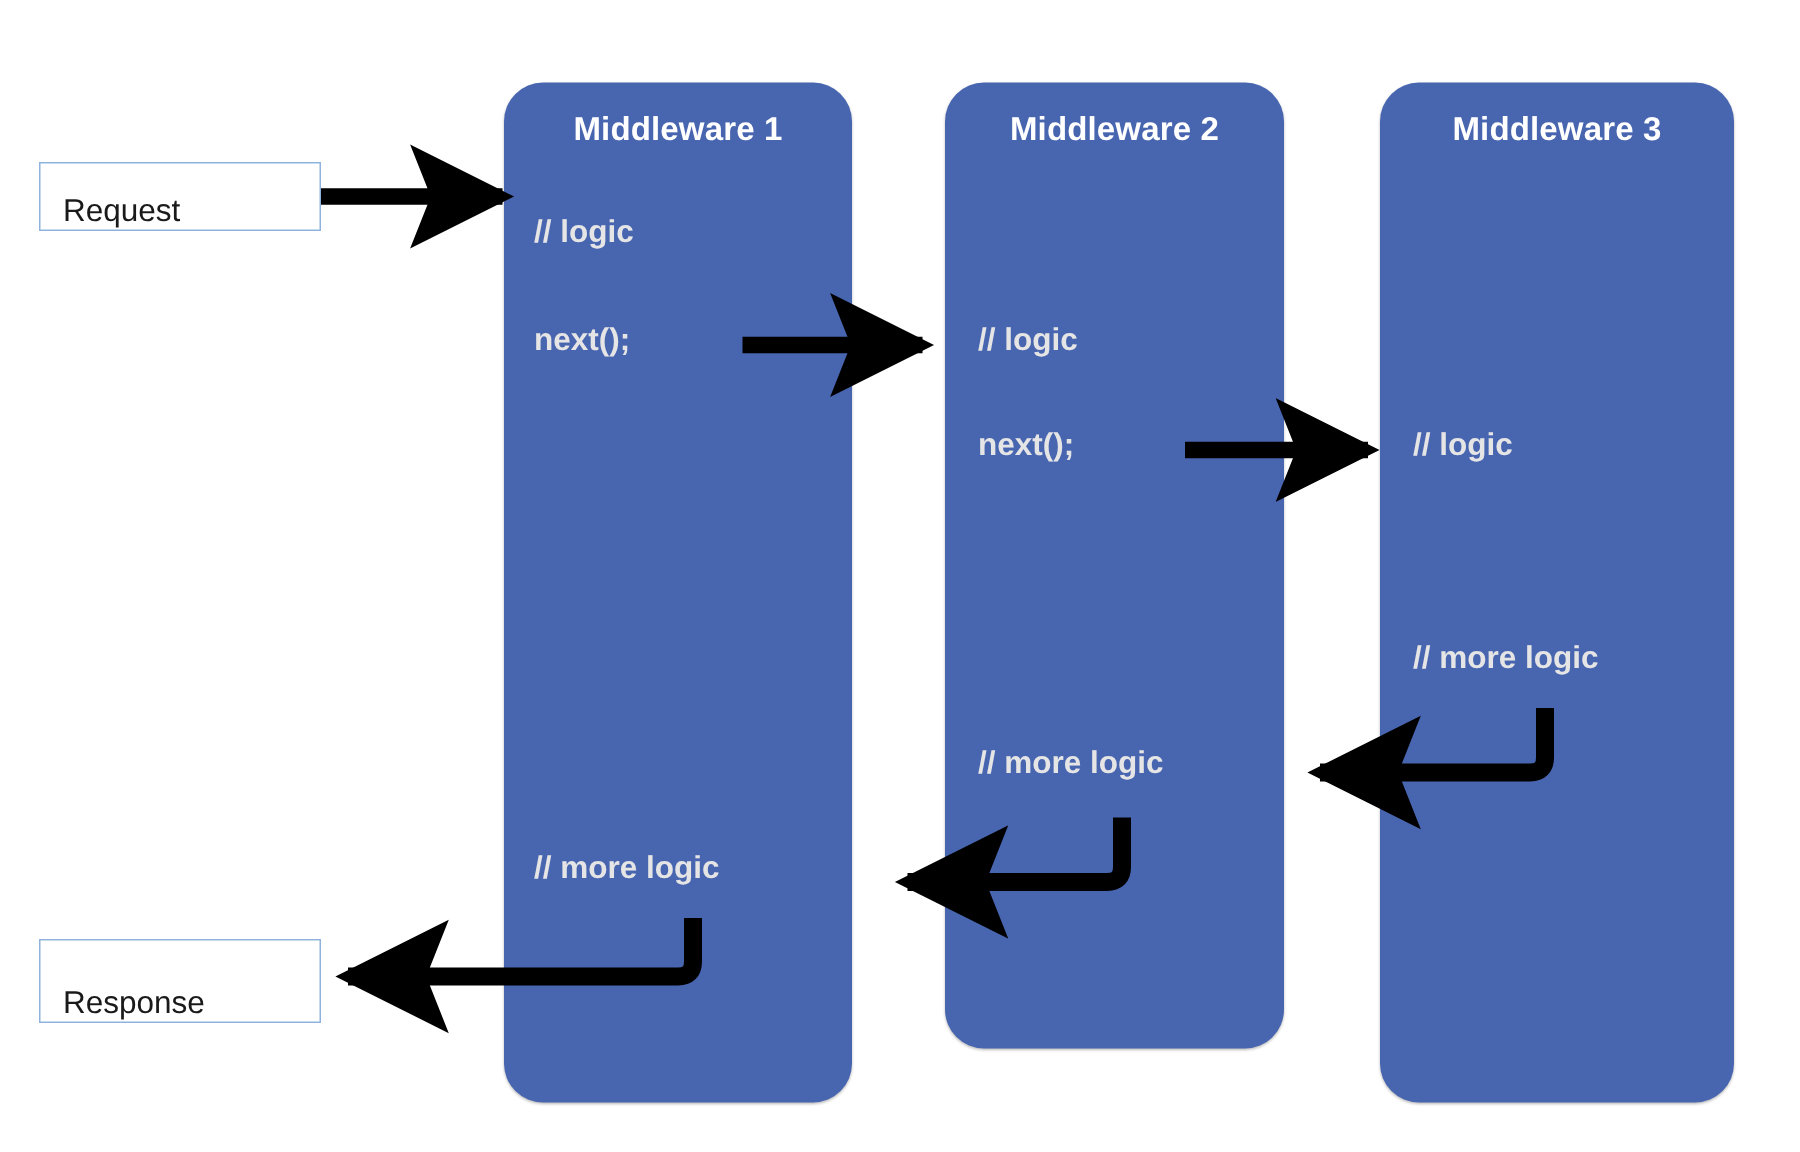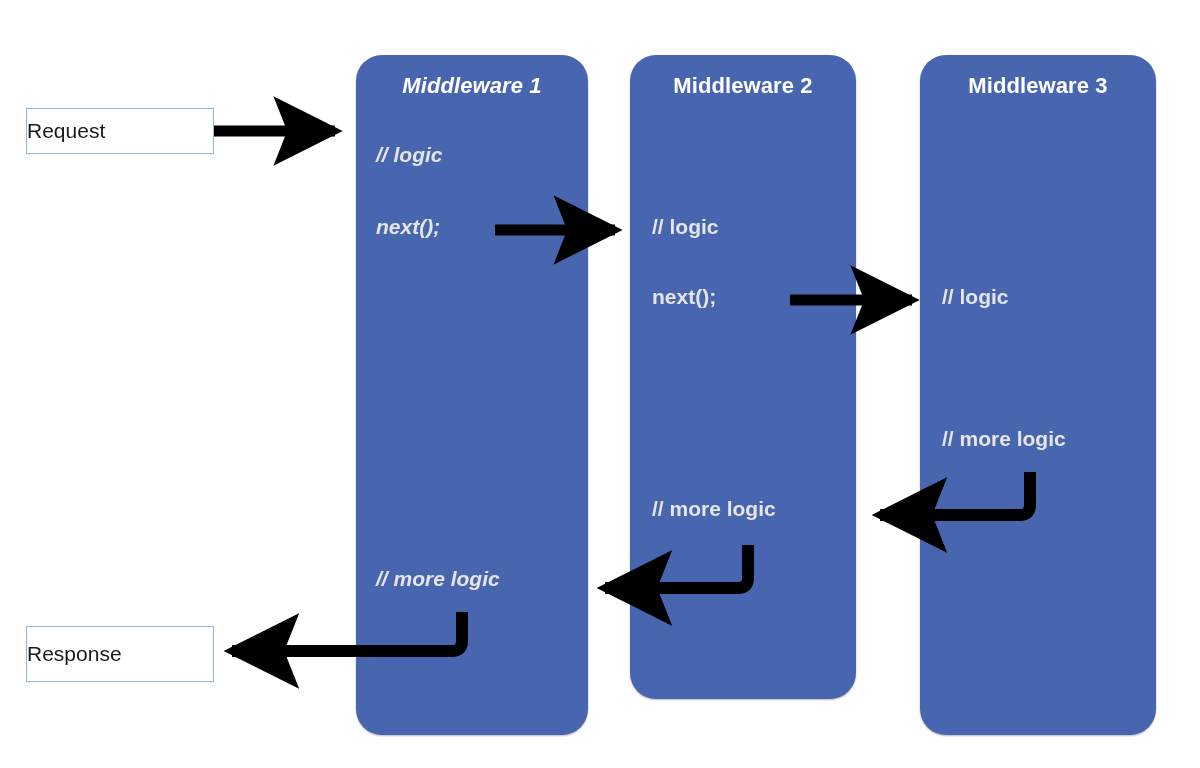--- a/index.html
+++ b/index.html
@@ -19,21 +19,21 @@
     background: #ffffff;
   }
 
   
   .mw-box {
     position: absolute;
     background: #4865B0;
     border-radius: 26px;
     box-shadow: 0 1px 2px rgba(0,0,0,0.28);
   }
-  #mw1 { left: 356px; top: 55px; width: 232px; height: 680px; font-style: italic; }
+  #mw1 { left: 336px; top: 55px; width: 232px; height: 680px; }
   #mw2 { left: 630px; top: 55px; width: 226px; height: 644px; }
   #mw3 { left: 920px; top: 55px; width: 236px; height: 680px; }
 
   .mw-title {
     position: absolute;
     left: 0;
     right: 0;
     top: 18px;
     text-align: center;
     color: #ffffff;
@@ -49,22 +49,22 @@
     font-weight: bold;
     white-space: nowrap;
   }
 
   
   .endpoint-box {
     position: absolute;
     background: #ffffff;
     border: 1.5px solid #8FB3DC;
     display: flex;
-    align-items: center;
-    padding-left: 0;
+    align-items: flex-end;
+    padding-left: 15px;
   }
   .endpoint-label {
     color: #1a1a1a;
     font-size: 21px;
     font-weight: normal;
   }
   #request-box  { left: 26px; top: 108px; width: 188px; height: 46px; }
   #response-box { left: 26px; top: 626px; width: 188px; height: 56px; }
 
   

